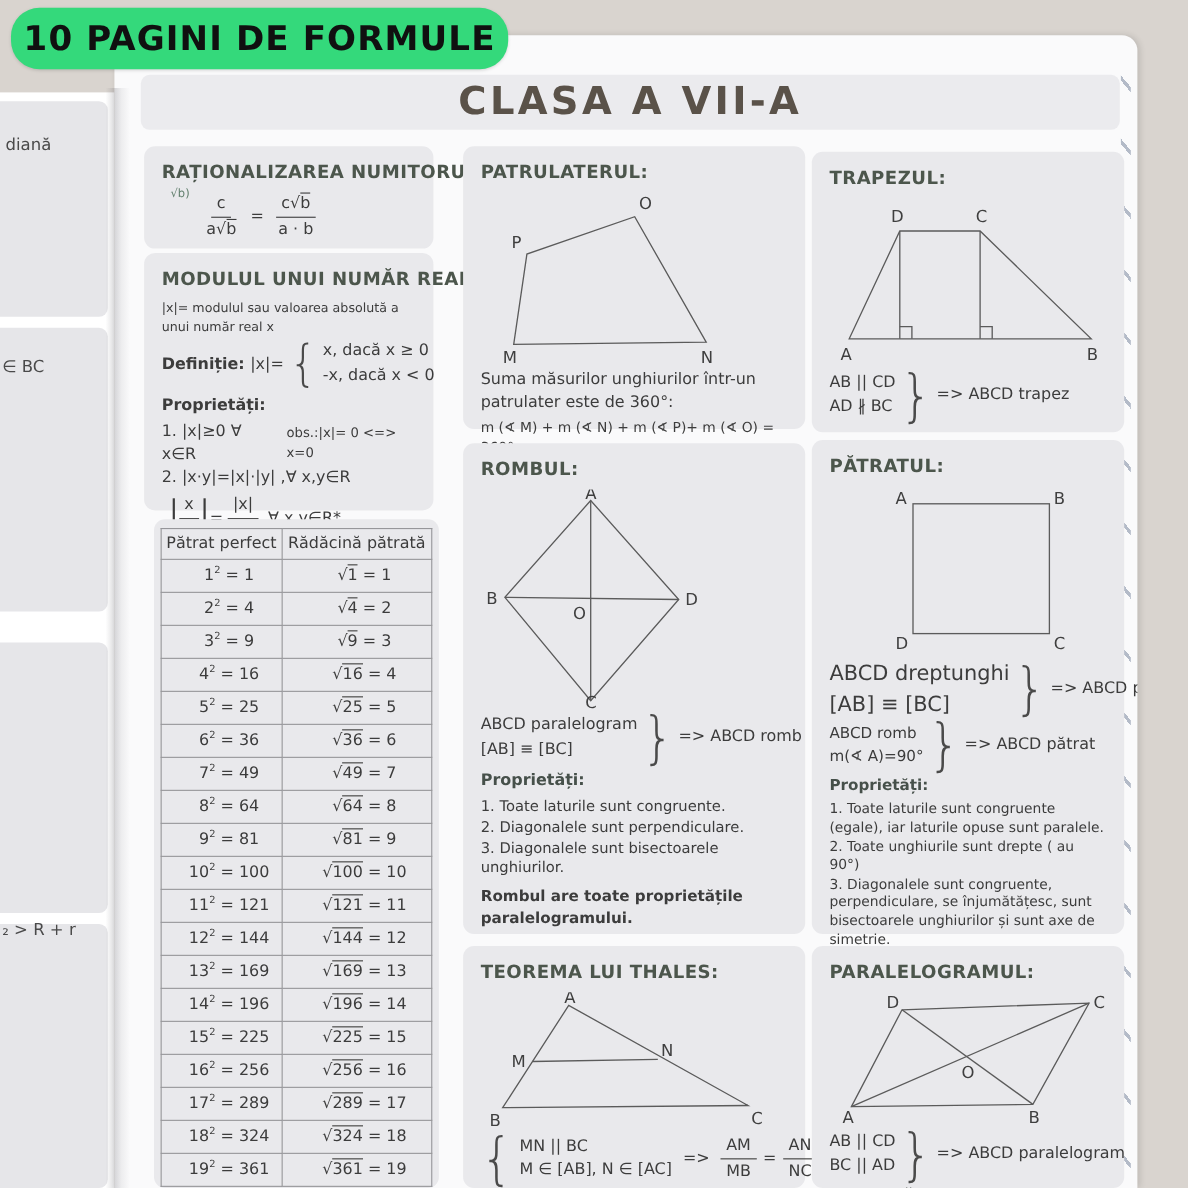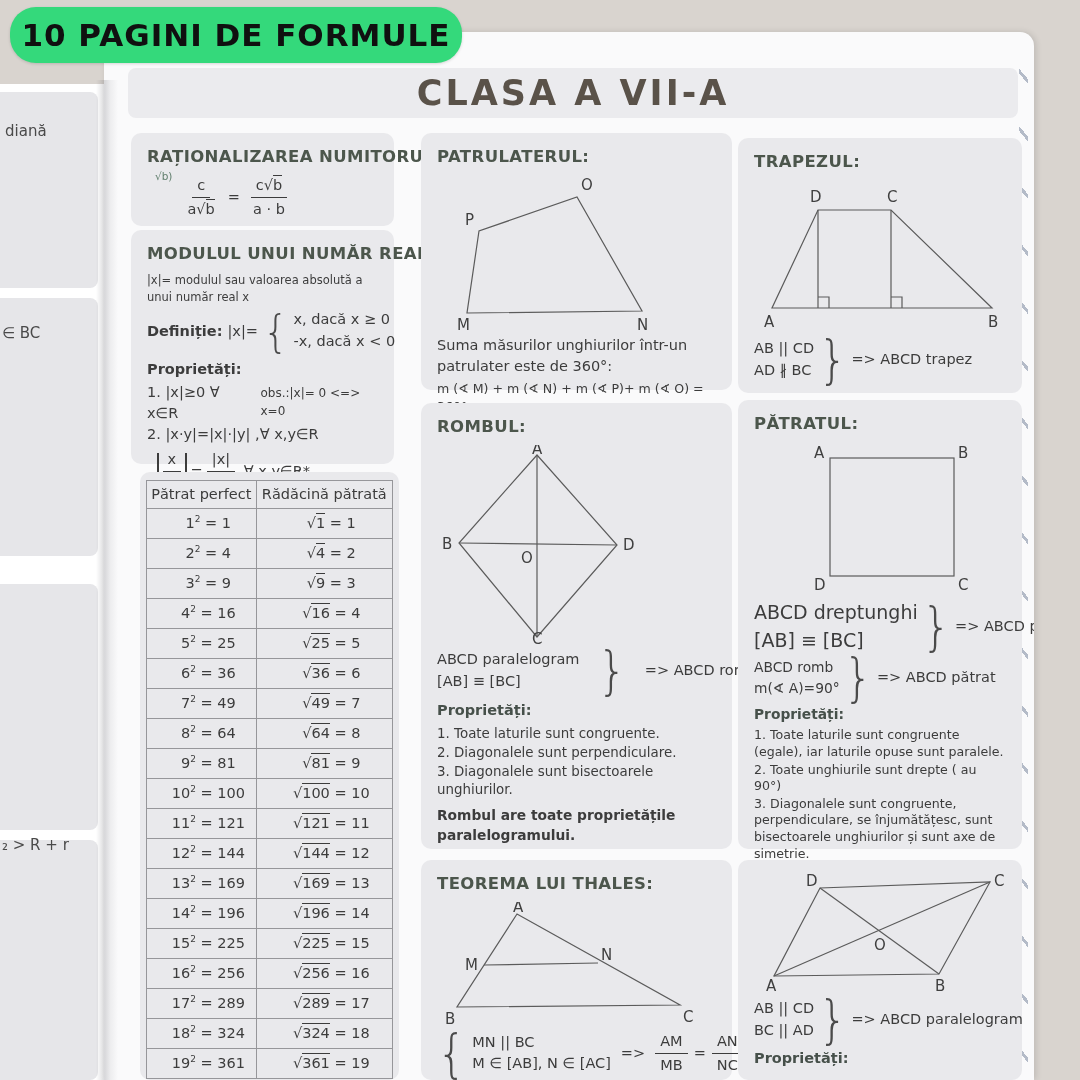--- a/index.html
+++ b/index.html
@@ -307,21 +307,21 @@
       <svg width="279" height="200" viewBox="0 0 279 200">
         <polygon class="diag-line" points="100,10 22,98 100,192 180,100"></polygon>
         <line class="diag-line" x1="100" y1="10" x2="100" y2="192"></line>
         <line class="diag-line" x1="22" y1="98" x2="180" y2="100"></line>
         <text class="diag-label" x="95" y="9">A</text>
         <text class="diag-label" x="5" y="104">B</text>
         <text class="diag-label" x="95" y="199" style="dominant-baseline:auto;">C</text>
         <text class="diag-label" x="186" y="105">D</text>
         <text class="diag-label" x="84" y="118">O</text>
       </svg>
-      <div class="mrow" style="gap:18px; margin-top:4px;">
+      <div class="mrow" style="gap:4px; margin-top:4px;">
         <span class="cond-text">
           <div>ABCD paralelogram</div>
           <div>[AB] ≡ [BC]</div>
         </span>
         <span class="brace">}</span>
         <span class="result">=&gt; ABCD romb</span>
       </div>
       <div class="bold" style="margin-top:8px; color:#46504a;">Proprietăți:</div>
       <div class="props" style="font-size:13.4px; margin-top:4px;">
         <div class="item">1. Toate laturile sunt congruente.</div>
@@ -415,20 +415,21 @@
       <div class="bold" style="margin-top:6px; color:#46504a; font-size:13.8px;">Proprietăți:</div>
       <div class="props" style="margin-top:3px;">
         <div class="item">1. Toate laturile sunt congruente (egale), iar laturile opuse sunt paralele.</div>
         <div class="item">2. Toate unghiurile sunt drepte ( au 90°)</div>
         <div class="item">3. Diagonalele sunt congruente, perpendiculare, se înjumătățesc, sunt bisectoarele unghiurilor și sunt axe de simetrie.</div>
         <div class="item">4. Orice pătrat are un centru de simetrie și 4 axe de simetrie.</div>
       </div>
     </div>
 
     <div class="panel p-paralelogram">
+      <div class="heading">PARALELOGRAMUL:</div>
       <svg width="252" height="120" viewBox="0 0 252 120">
         <polygon class="diag-line" points="20,104 185,102 236,10 66,16"></polygon>
         <line class="diag-line" x1="20" y1="104" x2="236" y2="10"></line>
         <line class="diag-line" x1="185" y1="102" x2="66" y2="16"></line>
         <text class="diag-label" x="12" y="119">A</text>
         <text class="diag-label" x="181" y="119">B</text>
         <text class="diag-label" x="240" y="14">C</text>
         <text class="diag-label" x="52" y="14">D</text>
         <text class="diag-label" x="120" y="78">O</text>
       </svg>

